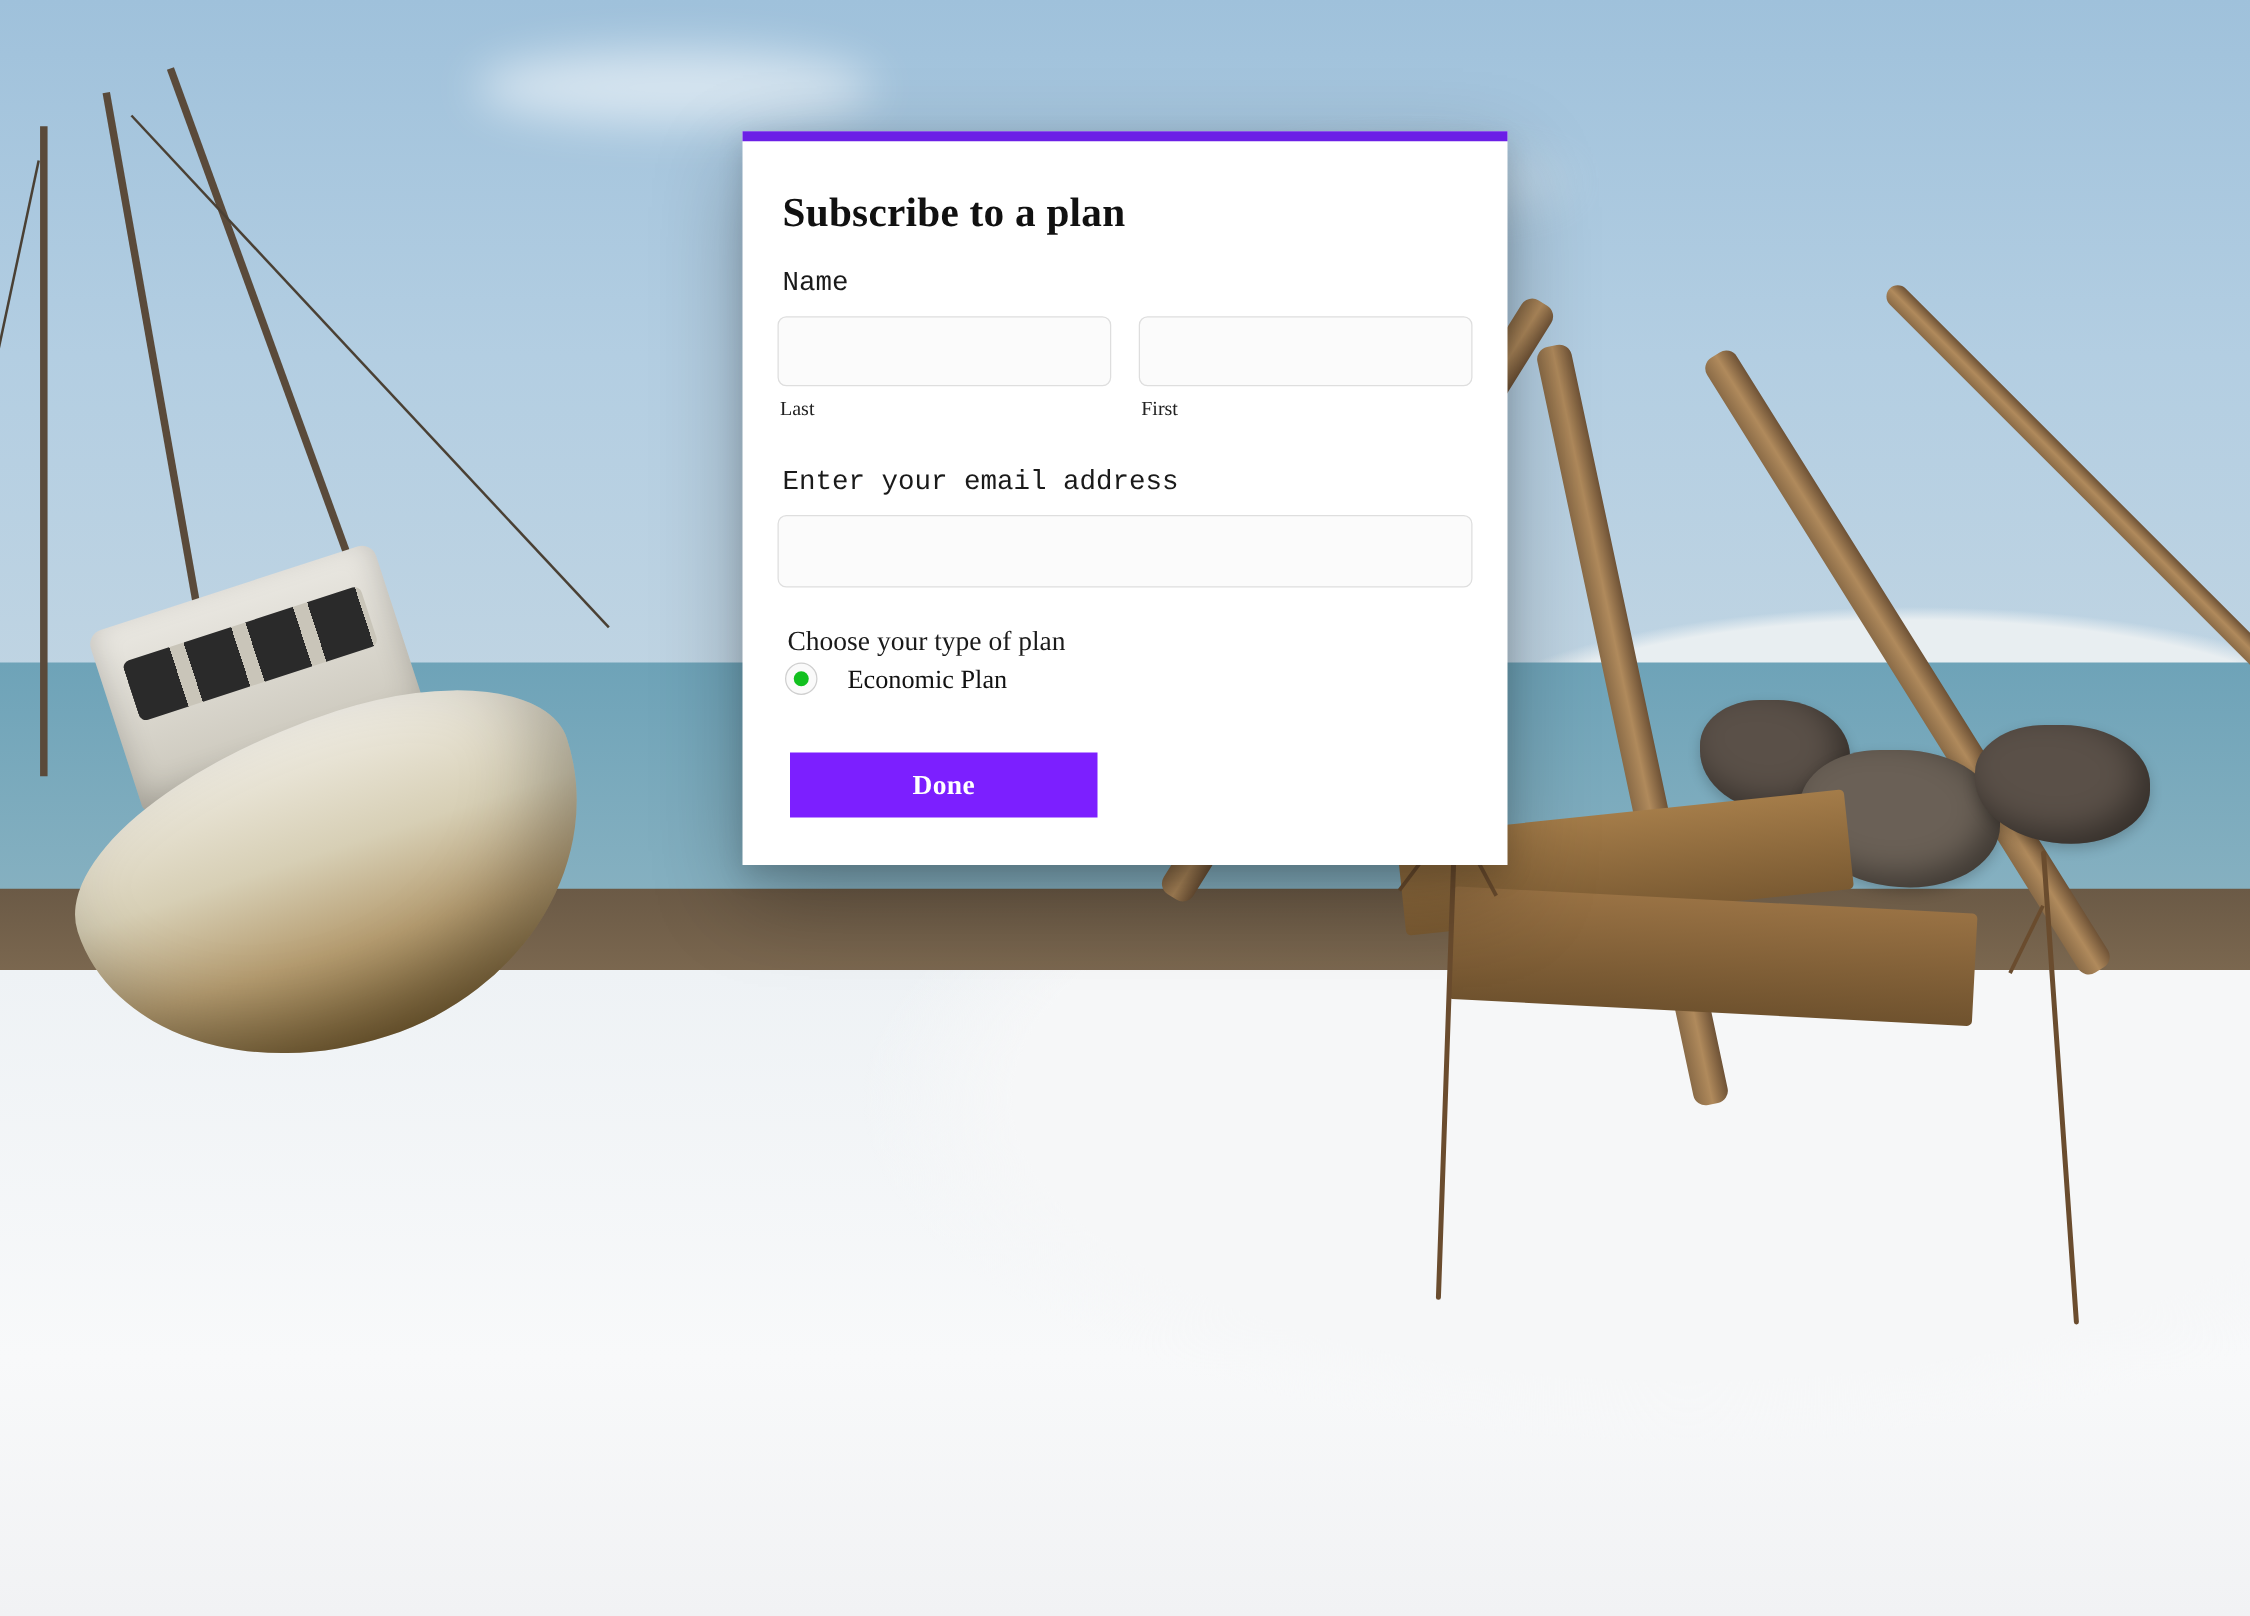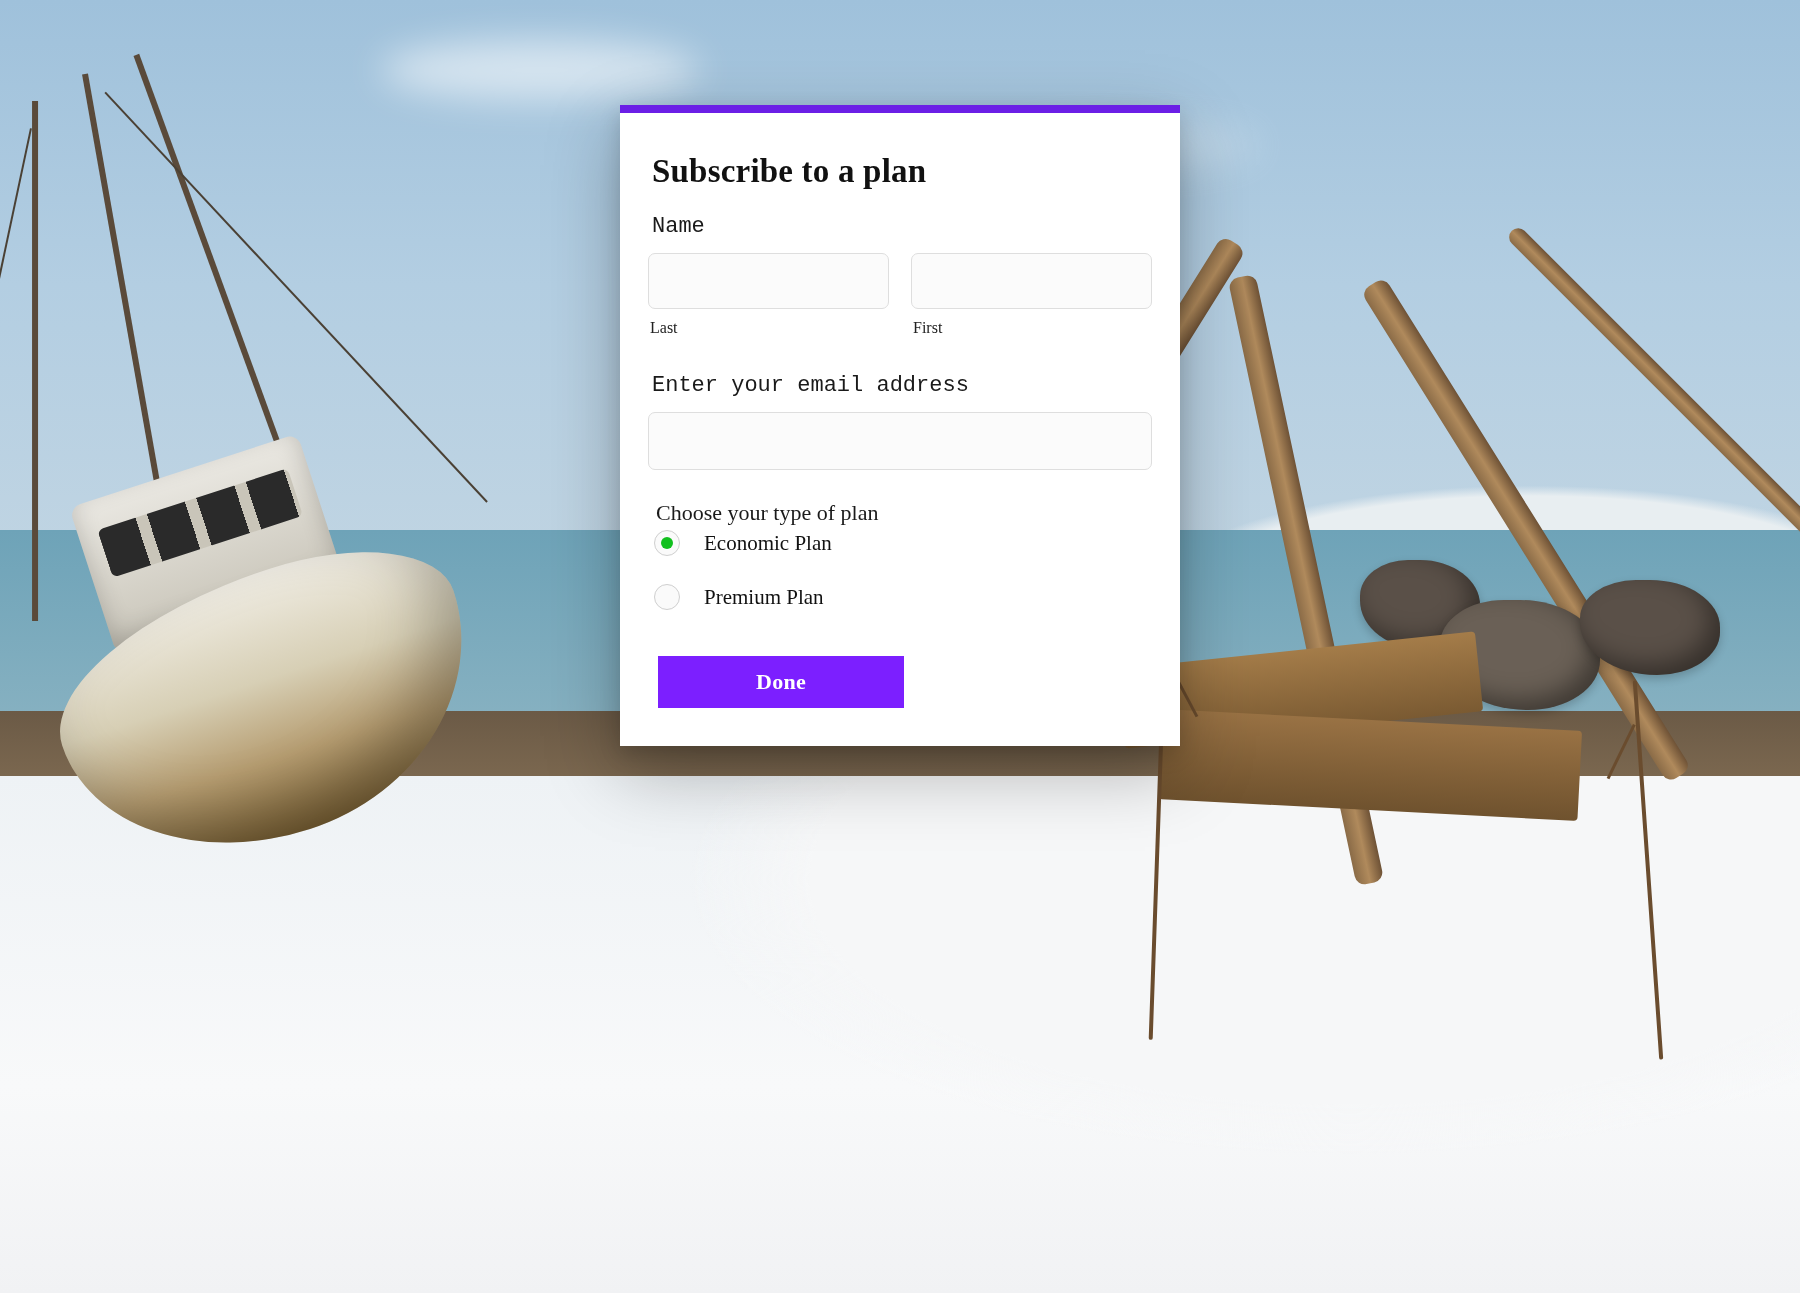--- a/index.html
+++ b/index.html
@@ -152,21 +152,21 @@
     .twig.t1::after{left:18px;transform:rotate(-30deg);}
     .twig.t2{ right:150px; bottom:20px; height:380px; transform:rotate(-4deg);}
     .twig.t2::before{content:"";position:absolute;width:3px;height:60px;background:#6a4c2e;top:40px;left:-18px;transform:rotate(30deg);}
 
     
     .card {
       position: absolute;
       left: 50%;
       top: 105px;
       transform: translateX(-50%);
-      width: 560px;
+      width: 612px;
       background: #ffffff;
       border-top: 8px solid #6b1fe6;
       box-shadow: 0 25px 70px rgba(0,0,0,0.28), 0 8px 20px rgba(0,0,0,0.15);
       padding: 34px 28px 38px 28px;
       z-index: 10;
     }
     .card h1 {
       font-size: 33px;
       font-weight: 700;
       color: #111;
@@ -305,19 +305,15 @@
   <div class="field-label">Enter your email address</div>
   <input type="text" class="text-input" style="height: 58px;" value="">
 
   <div class="plan-heading">Choose your type of plan</div>
 
   <div class="radio-row">
     <span class="radio checked"></span>
     <span class="radio-label">Economic Plan</span>
   </div>
 
-  <div class="radio-row">
-    <span class="radio"></span>
-    <span class="radio-label">Premium Plan</span>
-  </div>
 
   <button class="submit-btn">Done</button>
 </div>
 
 </body></html>

